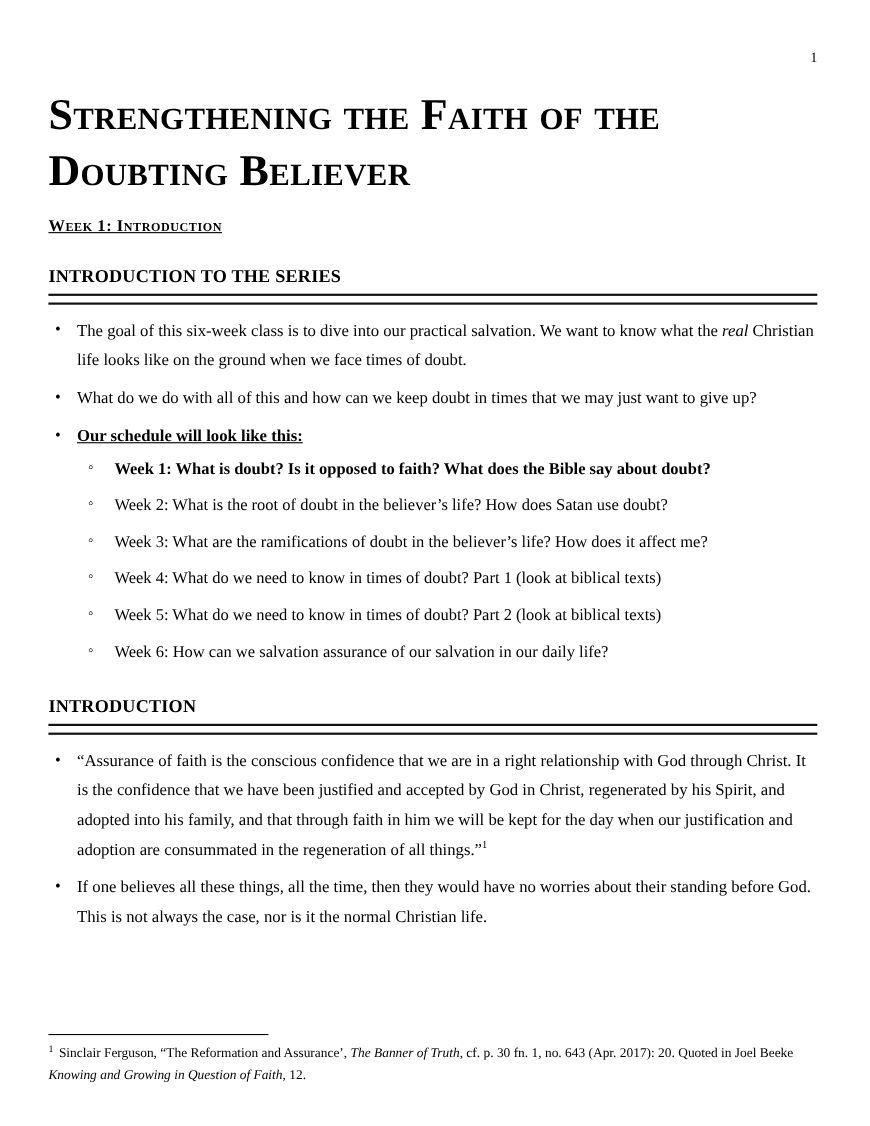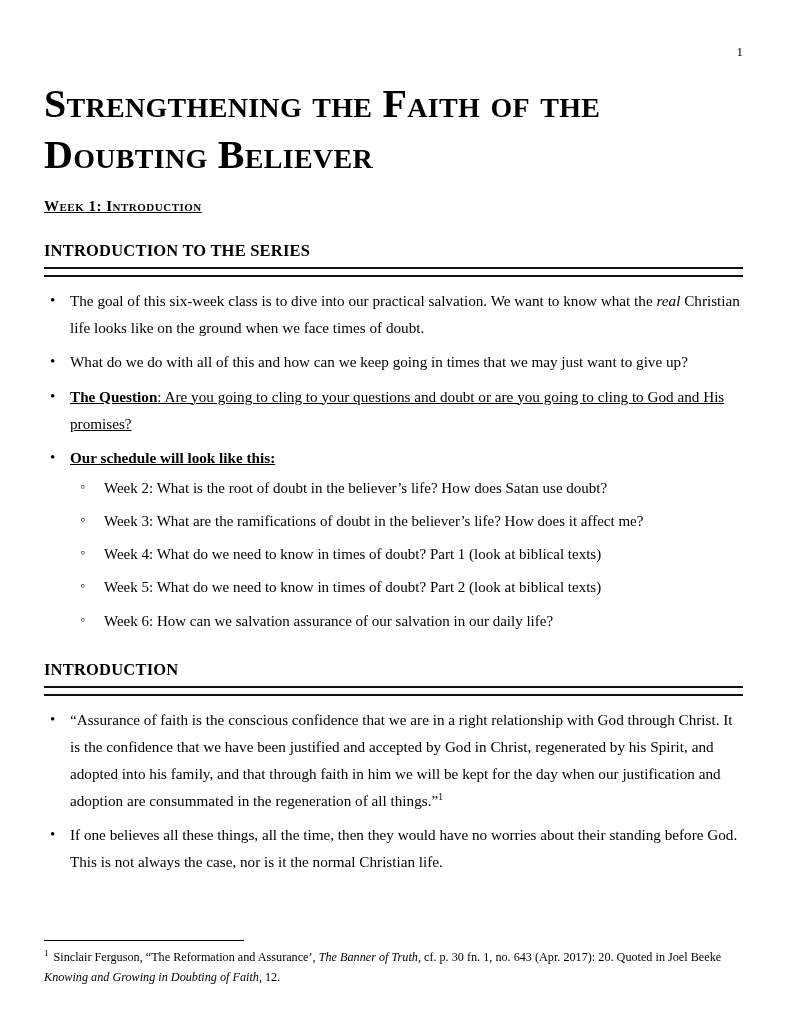--- a/index.html
+++ b/index.html
@@ -130,39 +130,39 @@
 
   <h1 class="doc-title">Strengthening the Faith of the Doubting Believer</h1>
 
   <div class="week-heading">Week 1: Introduction</div>
 
   <div id="sections-container">
       <div class="section-heading">INTRODUCTION TO THE SERIES</div>
       <div class="double-rule"></div>
       <ul class="bullets">
         <li><span>The goal of this six-week class is to dive into our practical salvation. We want to know what the </span><span class="i">real</span><span> Christian life looks like on the ground when we face times of doubt.</span></li>
-        <li><span>What do we do with all of this and how can we keep going in times that we may just want to give up?</span></li>
-        <li><span class="bu">The Question</span><span class="u">: Are you going to cling to your questions and doubt or are you going to cling to God and His promises?</span></li>
+        <li><span>What do we do with all of this and how can we keep doubt in times that we may just want to give up?</span></li>
         <li><span class="bu">Our schedule will look like this:</span><ul class="sub">
+            <li><span class="b">Week 1: What is doubt? Is it opposed to faith? What does the Bible say about doubt?</span></li>
             <li><span>Week 2: What is the root of doubt in the believer’s life? How does Satan use doubt?</span></li>
             <li><span>Week 3: What are the ramifications of doubt in the believer’s life? How does it affect me?</span></li>
             <li><span>Week 4: What do we need to know in times of doubt? Part 1 (look at biblical texts)</span></li>
             <li><span>Week 5: What do we need to know in times of doubt? Part 2 (look at biblical texts)</span></li>
             <li><span>Week 6: How can we salvation assurance of our salvation in our daily life?</span></li>
           </ul></li>
       </ul>
       <div class="section-heading">INTRODUCTION</div>
       <div class="double-rule"></div>
       <ul class="bullets">
         <li><span>“Assurance of faith is the conscious confidence that we are in a right relationship with God through Christ. It is the confidence that we have been justified and accepted by God in Christ, regenerated by his Spirit, and adopted into his family, and that through faith in him we will be kept for the day when our justification and adoption are consummated in the regeneration of all things.”</span><sup>1</sup></li>
         <li><span>If one believes all these things, all the time, then they would have no worries about their standing before God. This is not always the case, nor is it the normal Christian life.</span></li>
       </ul>
     </div>
 
   <div class="footnote-area">
     <div class="footnote-rule"></div>
     <div class="footnote">
       <span class="marker">1</span>
-      <span id="footnote-body"><span>Sinclair Ferguson, “The Reformation and Assurance’, </span><span class="i">The Banner of Truth</span><span>, cf. p. 30 fn. 1, no. 643 (Apr. 2017): 20. Quoted in Joel Beeke </span><span class="i">Knowing and Growing in Doubting of Faith</span><span>, 12.</span></span>
+      <span id="footnote-body"><span>Sinclair Ferguson, “The Reformation and Assurance’, </span><span class="i">The Banner of Truth</span><span>, cf. p. 30 fn. 1, no. 643 (Apr. 2017): 20. Quoted in Joel Beeke </span><span class="i">Knowing and Growing in Question of Faith</span><span>, 12.</span></span>
     </div>
   </div>
 
 </div>
 
 </body></html>

